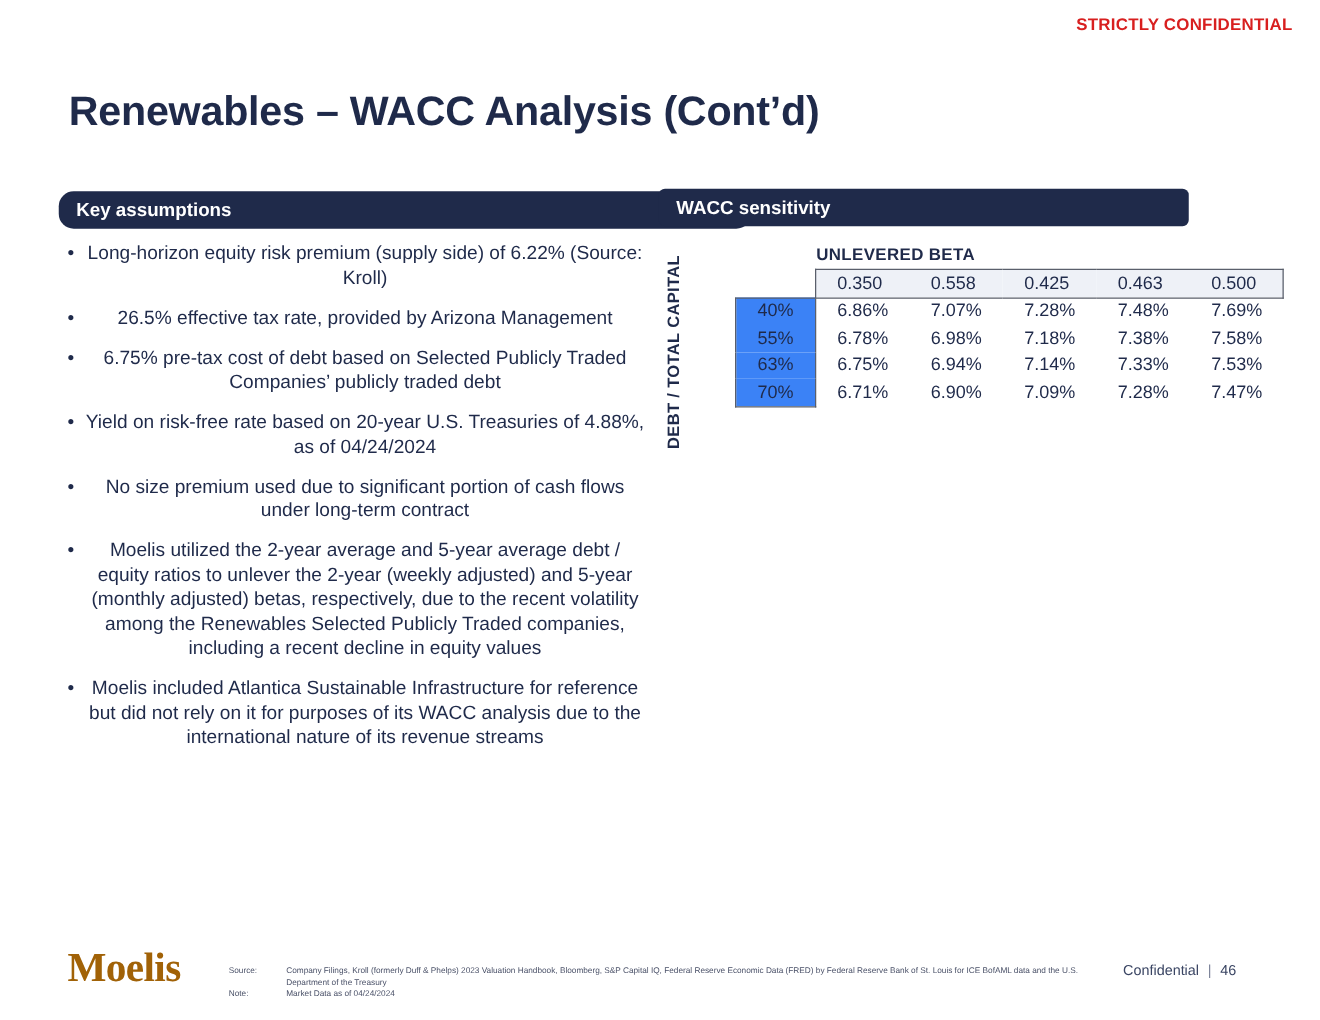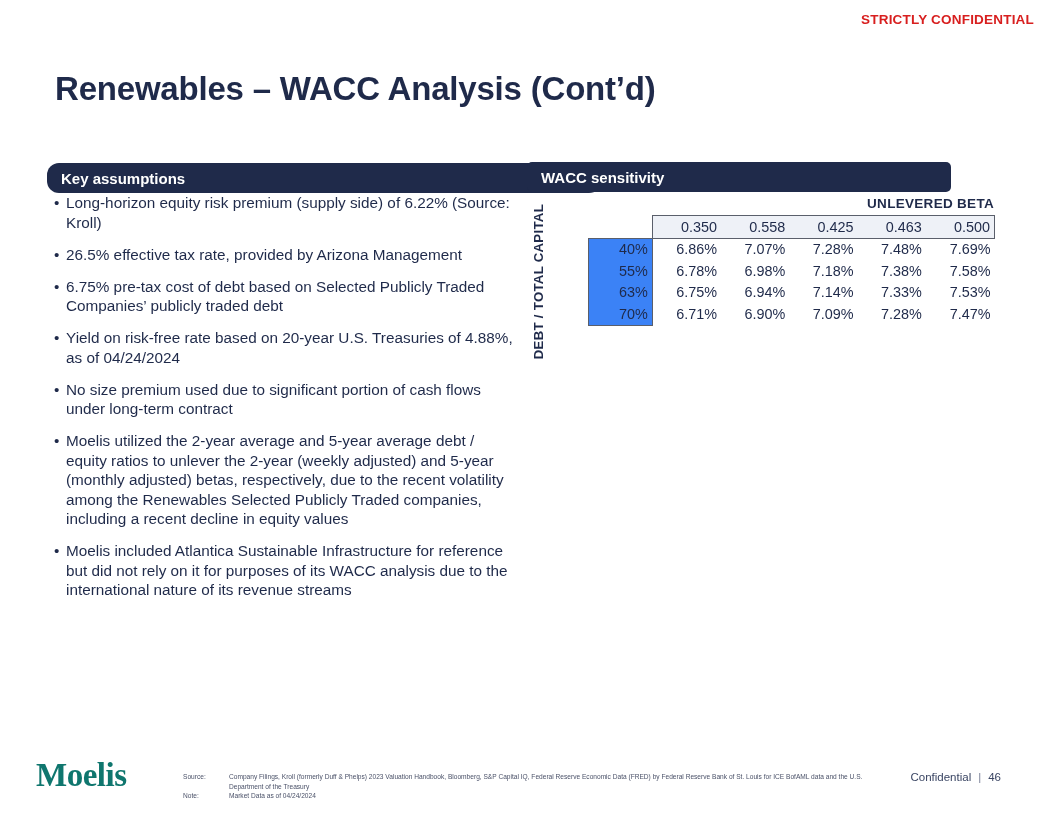--- a/index.html
+++ b/index.html
@@ -46,22 +46,22 @@
     background: #1f2a4a;
     border-radius: 5px;
     color: #ffffff;
     font-size: 15px;
     font-weight: bold;
     display: flex;
     align-items: center;
     padding-left: 14px;
     box-sizing: border-box;
   }
-  #panel-left-header  { left: 47px;  top: 163px; width: 554px; border-radius: 12px; }
-  #panel-right-header { left: 527px; top: 162px; width: 424px; }
+  #panel-left-header  { left: 47px;  top: 153px; width: 554px; border-radius: 12px; }
+  #panel-right-header { left: 527px; top: 151px; width: 424px; }
 
   
   .bullet-list {
     position: absolute;
     left: 50px;
     top: 193px;
     width: 468px;
   }
   .bullet-item {
     display: flex;
@@ -71,35 +71,35 @@
     margin-bottom: 12.5px;
   }
   .bullet-dot {
     width: 16px;
     flex: 0 0 16px;
     text-align: left;
     padding-left: 4px;
     box-sizing: border-box;
     line-height: 19.5px;
   }
-  .bullet-text { flex: 1 1 auto; }
+  .bullet-text { flex: 1 1 auto; text-align: center; }
 
   
   .sens-wrap {
     position: absolute;
     left: 533px;
     top: 196px;
     width: 462px;
   }
   .sens-col-title {
     position: absolute;
     left: 120px;
     top: 0px;
     width: 341px;
-    text-align: right;
+    text-align: left;
     font-size: 13.5px;
     font-weight: bold;
     color: #1f2a4a;
     letter-spacing: 0.3px;
   }
   .sens-row-title {
     position: absolute;
     left: -2px;
     top: 36px;
     width: 104px;
@@ -123,22 +123,22 @@
   table.sens {
     position: absolute;
     left: 55px;
     top: 19px;
     border-collapse: collapse;
     font-size: 14.4px;
     color: #1f2a4a;
   }
   table.sens td {
     height: 21.5px;
-    padding: 0 4px;
-    text-align: right;
+    padding: 0 17px;
+    text-align: left;
     border: none;
     white-space: nowrap;
     margin-left: 24px;
   }
   table.sens td.corner {
     width: 65px;
     background: #ffffff;
     border: none;
   }
   table.sens td.colhead {
@@ -158,43 +158,43 @@
   table.sens tr.r-first td.rowhead { border-top: 1.6px solid #5a5f6b; }
   table.sens tr.r-last  td.rowhead { border-bottom: 1.6px solid #5a5f6b; }
   table.sens td.val {
     width: 68px;
     background: #ffffff;
   }
 
   
   .footer-logo {
     position: absolute;
-    left: 36px;
+    left: 54px;
     top: 757px;
     font-family: "Liberation Serif", serif;
     font-size: 33px;
     font-weight: bold;
-    color: #0f766e;
+    color: #a16207;
     letter-spacing: -0.5px;
   }
   .footnotes {
     position: absolute;
     left: 183px;
     top: 772px;
     width: 690px;
     font-size: 6.6px;
     line-height: 9.6px;
     color: #4a5168;
   }
   .footnote-row { display: flex; }
   .footnote-label { flex: 0 0 46px; }
   .footnote-body  { flex: 1 1 auto; }
   .page-meta {
     position: absolute;
-    right: 55px;
+    right: 67px;
     top: 771px;
     font-size: 11.5px;
     color: #3a4563;
     white-space: nowrap;
     text-align: right;
   }
   .page-meta .sep { padding: 0 7px; color: #7b8299; }
 </style>
 </head>
 <body>

